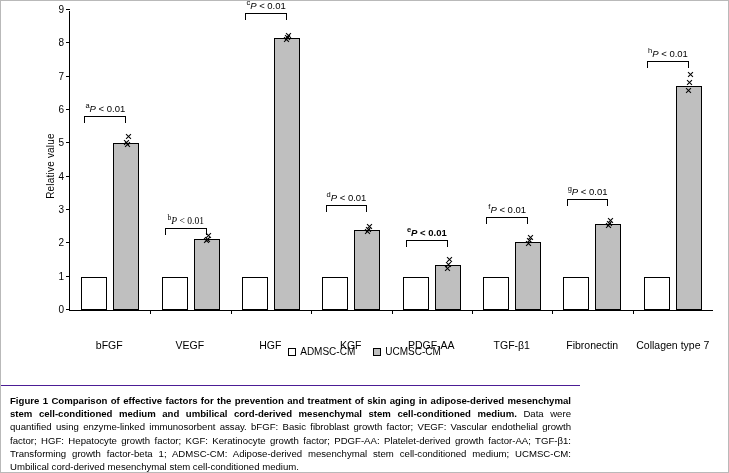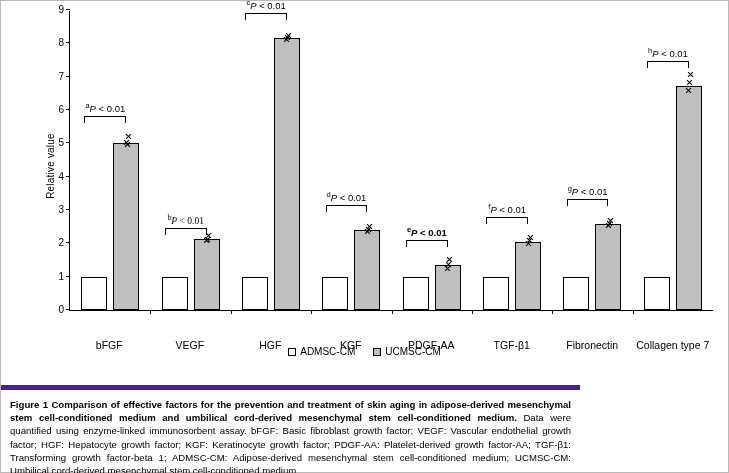--- a/index.html
+++ b/index.html
@@ -207,21 +207,21 @@
   .swatch.control { background: #ffffff; }
   .swatch.treat { background: #bfbfbf; }
 
   
   #caption {
     position: absolute;
     left: 0;
     top: 384px;
     width: 579px;
     height: 87px;
-    border-top: 5px solid #4c1d95;
+    border-top: 1px solid #4c1d95;
     box-sizing: border-box;
     padding: 8px 9px 0 9px;
     font-size: 9.6px;
     line-height: 13.2px;
     text-align: justify;
   }
   #caption b { font-weight: bold; }
 </style>
 </head>
 <body>

